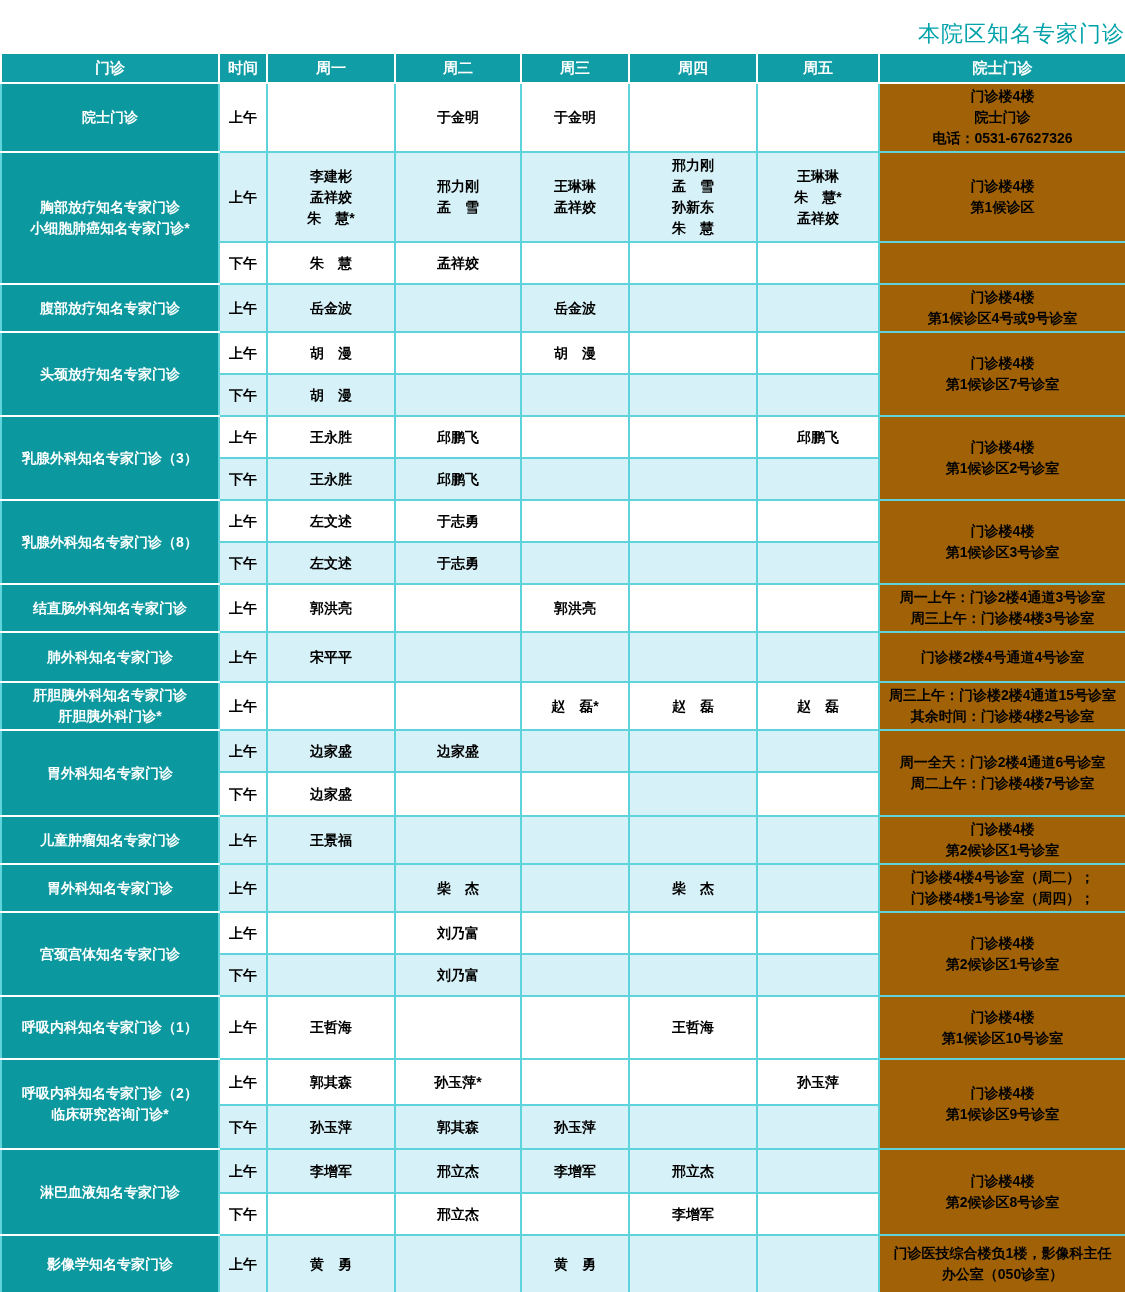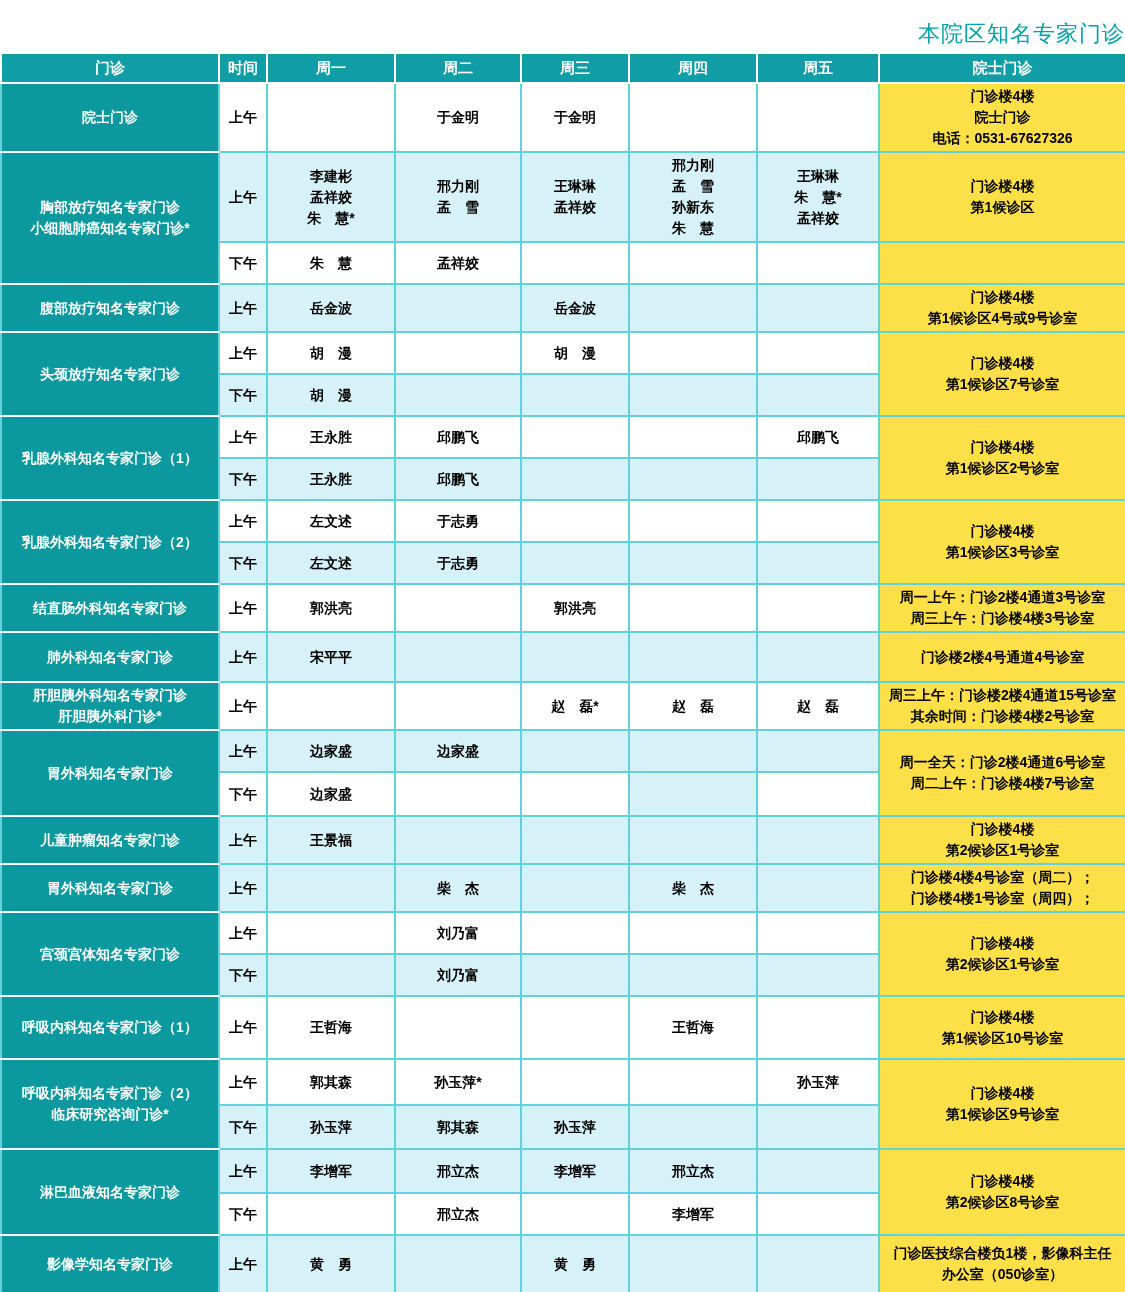--- a/index.html
+++ b/index.html
@@ -10,21 +10,21 @@
     border:2px solid #5fd3dc;
     text-align:center; vertical-align:middle;
     white-space:pre-line;
     font-weight:bold; font-size:14px; color:#000;
     padding:2px; line-height:1.5;
     overflow:hidden;
   }
   th { background:#109da5; color:#fff; border-color:#ffffff; font-size:15px;margin-left:25px; }
   td.name { background:#0b999f; color:#fff; border-top-color:#ffffff; border-bottom-color:#ffffff; }
   td.c { background:#d6f1f7; }
-  td.loc { background:#fde047;text-align:center; }
+  td.loc { background:#a16207;text-align:center; }
 </style>
 </head>
 <body>
 
 <div class="title">本院区知名专家门诊</div>
 
 <table>
   <colgroup>
     <col style="width:218px">
       <col style="width:48px">
@@ -119,41 +119,41 @@
     <tr style="height:42px">
       <td class="c">下午</td>
       <td class="c">胡　漫</td>
       <td class="c"></td>
       <td class="c"></td>
       <td class="c"></td>
       <td class="c"></td>
     </tr>
 
     <tr style="height:42px">
-      <td class="name" rowspan="2">乳腺外科知名专家门诊（1）</td>
+      <td class="name" rowspan="2">乳腺外科知名专家门诊（3）</td>
       <td>上午</td>
       <td>王永胜</td>
       <td>邱鹏飞</td>
       <td></td>
       <td></td>
       <td>邱鹏飞</td>
       <td class="loc" rowspan="2">门诊楼4楼
 第1候诊区2号诊室</td>
     </tr>
     <tr style="height:42px">
       <td class="c">下午</td>
       <td class="c">王永胜</td>
       <td class="c">邱鹏飞</td>
       <td class="c"></td>
       <td class="c"></td>
       <td class="c"></td>
     </tr>
 
     <tr style="height:42px">
-      <td class="name" rowspan="2">乳腺外科知名专家门诊（2）</td>
+      <td class="name" rowspan="2">乳腺外科知名专家门诊（8）</td>
       <td>上午</td>
       <td>左文述</td>
       <td>于志勇</td>
       <td></td>
       <td></td>
       <td></td>
       <td class="loc" rowspan="2">门诊楼4楼
 第1候诊区3号诊室</td>
     </tr>
     <tr style="height:42px">

